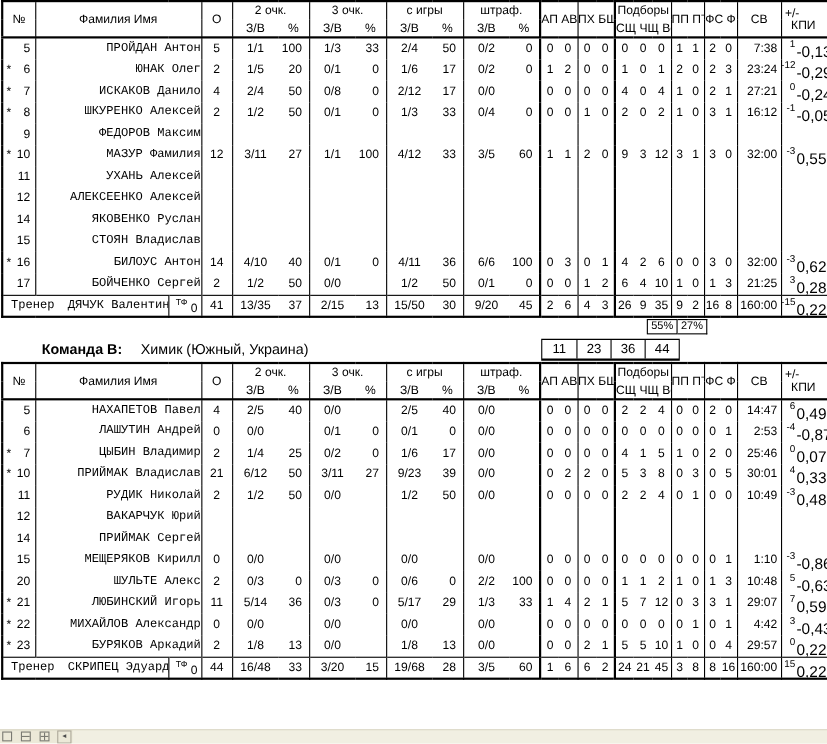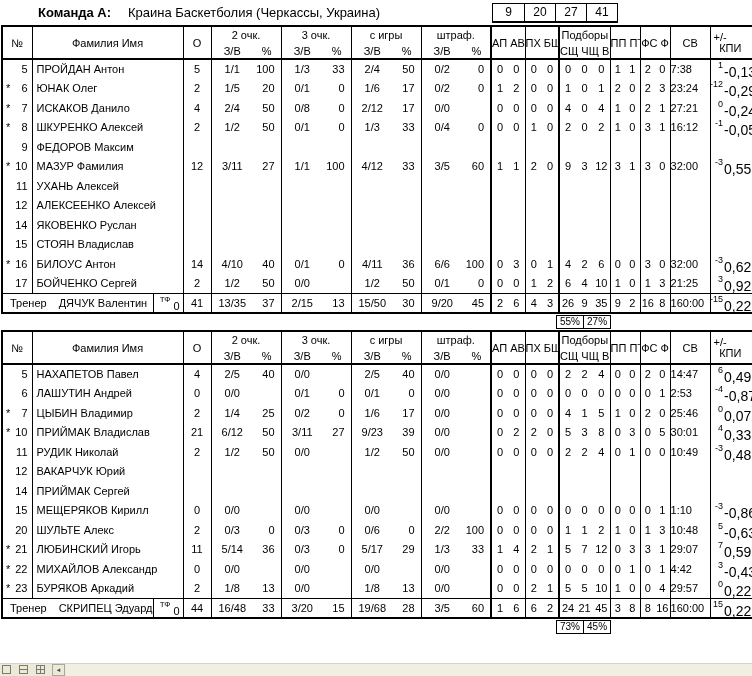--- a/index.html
+++ b/index.html
@@ -19,23 +19,23 @@
   
   table.stats { border-collapse:collapse; table-layout:fixed; width:750px; margin-left:1px; font-size:11px; }
   table.stats { border:2px solid #000; }
   th, td { padding:0; font-weight:normal; white-space:nowrap; overflow:hidden; height:19.5px; }
   thead th { height:17px; font-size:11px; text-align:center; vertical-align:middle; }
   thead tr.sub th { height:16px;margin-top:32px; }
   thead { border-bottom:2px solid #000; }
   .bl  { border-left:1px solid #000; }
   .bl2 { border-left:2px solid #000; }
   .c   { text-align:center; }
-  .r   { }
+  .r   { text-align:right; }
   .pct { text-align:right; padding-right:6px; }
-  .namec { text-align:left; padding-left:4px; }
+  .namec { text-align:right; padding-left:4px;font-family:Liberation Mono, monospace; }
   .numcell { }
   .numwrap { display:flex; justify-content:space-between; padding:0 4px 0 3px; }
   .star { width:8px; text-align:left; }
   .timec { padding-right:3px; }
   .zvpct { display:flex; }
   .zvpct span:first-child { width:60%; text-align:center; }
   .zvpct span:last-child  { width:40%; text-align:center; }
   .kpih-wrap { line-height:11px; }
   .pmh { text-align:left; padding-left:3px; font-size:11px; }
   .kpih { padding-right:3px; font-size:11px; }
@@ -46,49 +46,39 @@
   tr.coach td { border-top:1px solid #000; height:20px; }
   .coachwrap { display:flex; padding-left:3px; }
   .coachlbl { }
   .coachnm { margin-left:12px; }
   .tfwrap { display:flex; justify-content:flex-end; padding-right:3px;text-align:right; }
   .tfl { font-size:8px; position:relative; top:-2px; margin-right:3px; }
   .tfv { position:relative; top:3px; }
 
   
   .pct-row { position:relative; height:16px; }
-  .pct-boxes { position:absolute; left:556px; top:1px; display:flex; font-size:10px; }
+  .pct-boxes { position:absolute; left:588px; top:1px; display:flex; font-size:10px; }
   .pct-box { border:1px solid #000; height:14px; line-height:12px; padding:0 3px; }
   .pct-box + .pct-box { border-left:none; }
 
   
   .bottom-bar { position:absolute; left:0; bottom:0; width:752px; height:13px; background:#ece9d8; border-top:1px solid #d8d4c2; }
   .viewbtns { position:absolute; left:2px; top:1px; display:flex; gap:8px; }
   .vicon { width:9px; height:9px; border:1px solid #7a7a72; background:#ece9d8; position:relative; }
   .vicon.split::after { content:""; position:absolute; left:0; right:0; top:3px; border-top:1px solid #7a7a72; }
   .vicon.grid::after { content:""; position:absolute; left:3px; top:0; bottom:0; border-left:1px solid #7a7a72; }
   .vicon.grid::before { content:""; position:absolute; left:0; right:0; top:3px; border-top:1px solid #7a7a72; }
   .scroll-left { position:absolute; left:52px; top:0; width:13px; height:12px; background:#ece9d8; border:1px solid #aca899; font-size:6px; line-height:10px; text-align:center; color:#4c4c4c; }
   .scroll-track { position:absolute; left:66px; top:0; right:0; height:12px; background:#f1efe2; }
 </style>
 </head>
 <body>
 
 <div class="page">
 
-  <div class="title-row">
-    <span class="team-label">Команда А:</span>
-    <span class="team-name">Краина Баскетболия (Черкассы, Украина)</span>
-    <div class="quarters">
-      <div class="qbox">9</div>
-      <div class="qbox">20</div>
-      <div class="qbox">27</div>
-      <div class="qbox">41</div>
-    </div>
-  </div>
 
   <table class="stats">
     <colgroup>
       <col style="width:30px">
         <col style="width:121px">
         <col style="width:30px">
         <col style="width:28px">
       <col style="width:42px">
         <col style="width:28px">
         <col style="width:42px">
@@ -583,21 +573,21 @@
           <td class="c">4</td>
           <td class="c">10</td>
           <td class="c bl">1</td>
           <td class="c">0</td>
           <td class="c bl">1</td>
           <td class="c">3</td>
           <td class="r bl timec">21:25</td>
           <td class="kpicell bl">
             <div class="kpiwrap">
               <span class="pm">3</span>
-              <span class="kv">0,92</span>
+              <span class="kv">0,28</span>
             </div>
           </td>
         </tr>
         <tr class="coach">
           <td class="namec" colspan="2">
             <div class="coachwrap">
               <span class="coachlbl">Тренер</span>
               <span class="coachnm">ДЯЧУК Валентин</span>
             </div>
           </td>
@@ -638,20 +628,30 @@
       </tbody>
   </table>
 
   <div class="pct-row">
     <div class="pct-boxes">
       <div class="pct-box">55%</div>
       <div class="pct-box">27%</div>
     </div>
   </div>
 
+  <div class="title-row b">
+    <span class="team-label">Команда В:</span>
+    <span class="team-name">Химик (Южный, Украина)</span>
+    <div class="quarters">
+      <div class="qbox">11</div>
+      <div class="qbox">23</div>
+      <div class="qbox">36</div>
+      <div class="qbox">44</div>
+    </div>
+  </div>
 
   <table class="stats">
     <colgroup>
       <col style="width:30px">
         <col style="width:121px">
         <col style="width:30px">
         <col style="width:28px">
       <col style="width:42px">
         <col style="width:28px">
         <col style="width:42px">
@@ -1194,26 +1194,20 @@
           <td class="kpicell bl">
             <div class="kpiwrap">
               <span class="pm">15</span>
               <span class="kv">0,22</span>
             </div>
           </td>
         </tr>
       </tbody>
   </table>
 
-  <div class="pct-row">
-    <div class="pct-boxes">
-      <div class="pct-box">73%</div>
-      <div class="pct-box">45%</div>
-    </div>
-  </div>
 
   <div class="bottom-bar">
     <div class="viewbtns">
       <div class="vicon"></div>
       <div class="vicon split"></div>
       <div class="vicon grid"></div>
     </div>
     <div class="scroll-left">◄</div>
     <div class="scroll-track"></div>
   </div>

